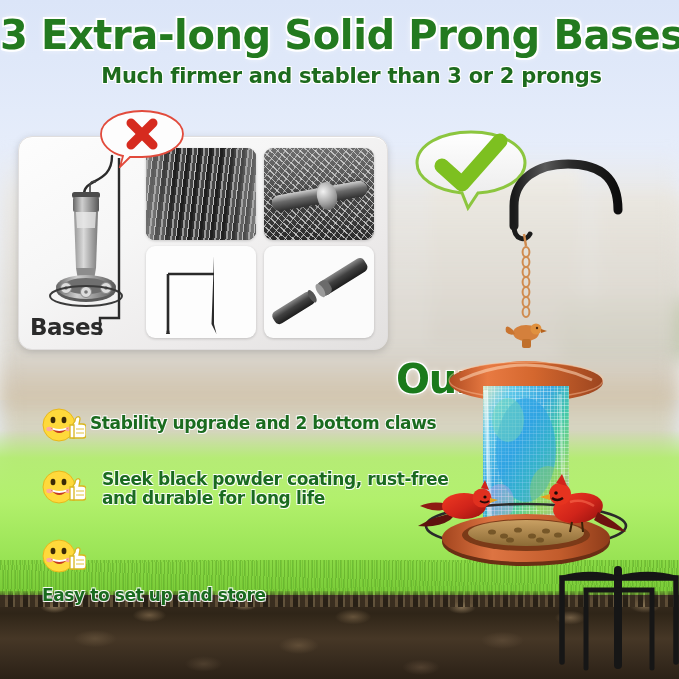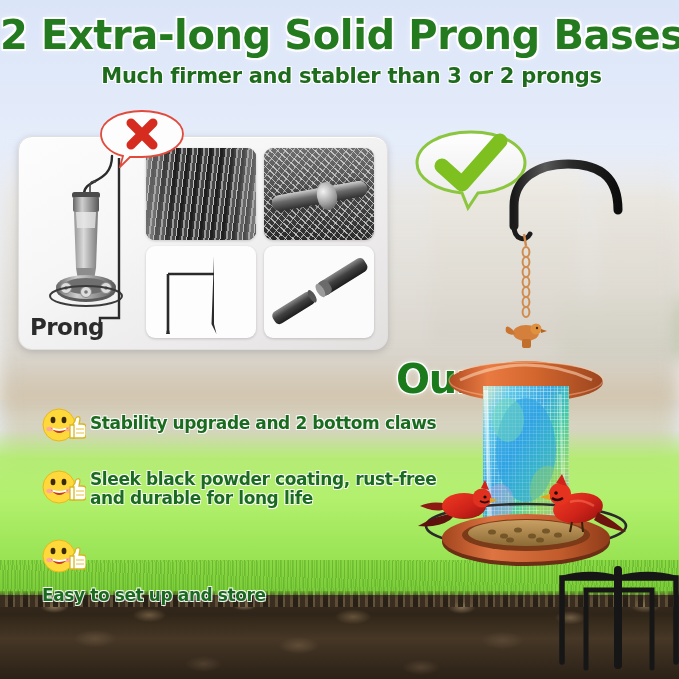--- a/index.html
+++ b/index.html
@@ -195,42 +195,42 @@
   .f2 { left:42px; top:468px; }
   .f3 { left:42px; top:534px;flex-direction:column; }
   .emoji { width:44px; height:38px; flex:0 0 44px; margin-right:4px; }
   .feat-text {
     font-size:17px; font-weight:bold; color:#1a6b1f; line-height:19px;
     font-family:"DejaVu Sans", sans-serif; letter-spacing:-.4px;
     padding-top:8px; white-space:pre-line;
     text-shadow:-.8px -.8px 0 rgba(255,255,255,.85), .8px -.8px 0 rgba(255,255,255,.85),
                 -.8px .8px 0 rgba(255,255,255,.85), .8px .8px 0 rgba(255,255,255,.85);
   }
-  .f2 .feat-text { padding-top:2px; }
+  .f2 .feat-text { padding-top:2px;margin-left:12px; }
 
   
   .product { position:absolute; left:400px; top:150px; width:279px; height:529px; }
 </style>
 </head>
 <body>
 
 <div id="stage">
 
   <div class="sky"></div>
   <div class="bg-blur-building"></div>
   <div class="bg-blur-building2"></div>
   <div class="bg-blur-hedge"></div>
   <div class="bg-blur-wall"></div>
   <div class="bg-warm"></div>
   <div class="lawn"></div>
   <div class="lawn-blades"></div>
   <div class="soil"></div>
   <div class="soil-top-crumb"></div>
 
-  <div class="headline">2 Extra-long Solid Prong Bases</div>
+  <div class="headline">3 Extra-long Solid Prong Bases</div>
   <div class="subhead">Much firmer and stabler than 3 or 2 prongs</div>
 
   <div class="others-card"></div>
 
   <svg style="position:absolute;left:40px;top:150px;width:120px;height:200px;" viewBox="0 0 120 200">
     <defs>
       <linearGradient id="gg" x1="0" y1="0" x2="1" y2="0">
         <stop offset="0" stop-color="#8e8e8e"></stop>
           <stop offset=".4" stop-color="#d8d8d8"></stop>
         <stop offset=".75" stop-color="#9a9a9a"></stop>
@@ -302,21 +302,21 @@
           <rect x="56" y="38" width="54" height="15" rx="5" fill="url(#tg)"></rect>
           <rect x="56" y="38" width="12" height="15" rx="5" fill="#6b6b6b"></rect>
           <ellipse cx="57" cy="45.5" rx="3.5" ry="7.5" fill="#9b9b9b"></ellipse>
           <rect x="2" y="39" width="46" height="14" rx="5" fill="url(#tg)"></rect>
           <ellipse cx="47" cy="46" rx="3" ry="7" fill="#555"></ellipse>
         </g>
       </svg>
     </div>
   </div>
 
-  <div class="others-label">Prong</div>
+  <div class="others-label">Bases</div>
 
   <svg class="bub bub-x" viewBox="0 0 88 60">
     <path d="M44 3 C67 3 85 13 85 26 C85 39 67 49 44 49 L32 49 L22 59 L25 48 C12 45 3 36 3 26 C3 13 21 3 44 3 Z" fill="#fdfdfd" stroke="#e24b3c" stroke-width="1.8"></path>
     <g stroke="#d62b1f" stroke-width="9" stroke-linecap="round">
       <line x1="33" y1="15" x2="55" y2="37"></line>
       <line x1="55" y1="15" x2="33" y2="37"></line>
     </g>
   </svg>
 
   <svg class="bub bub-v" viewBox="0 0 118 83">

